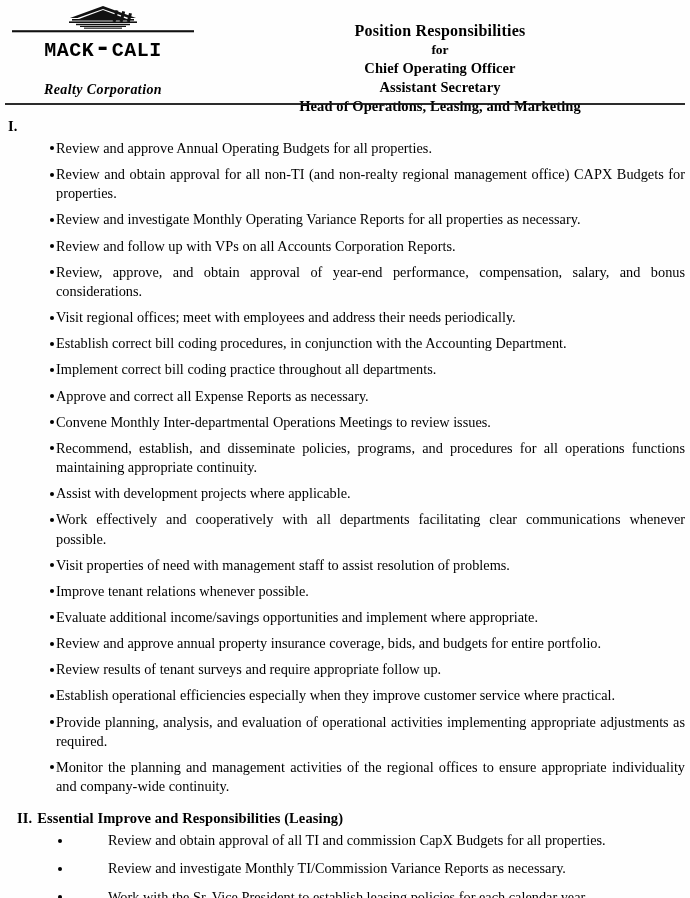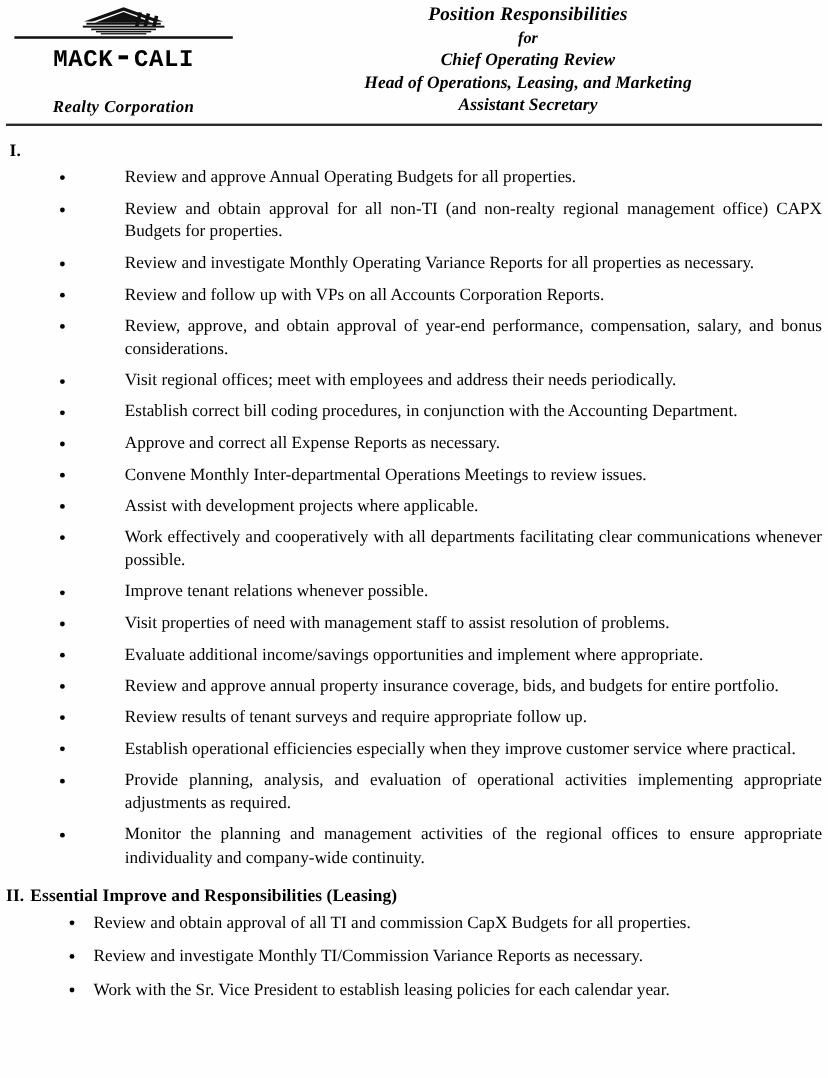--- a/index.html
+++ b/index.html
@@ -59,27 +59,26 @@
     font-size: 14px;
     font-weight: 700;
     font-style: italic;
     letter-spacing: 0.4px;
     margin-top: 18px;
   }
 
   .title-block {
     position: absolute;
     left: 205px;
-    top: 2px;
+    top: 20px;
     width: 470px;
     text-align: center;
     font-weight: 700;
     font-size: 14.5px;
     line-height: 1.32;
-    font-style: italic;
   }
   .title-main {
     font-size: 16px;
     font-weight: 700;
     letter-spacing: 0.2px;
   }
   .title-for {
     font-size: 13.5px;
     font-weight: 700;
   }
@@ -118,55 +117,55 @@
     align-items: baseline;
     margin-bottom: 4px;
   }
   .section-heading.indent-wide .numeral {
     width: 40px;
     flex: 0 0 40px;
     padding-left: 8px;
     box-sizing: border-box;
   }
   .section-heading.indent-narrow {
-    padding-left: 5px;
+    padding-left: 17px;
   }
   .section-heading.indent-narrow .numeral {
     margin-right: 5px;
   }
 
   ul.bullets {
     list-style: none;
     margin: 0;
     padding: 0;
   }
   ul.bullets li {
     position: relative;
-    padding-left: 104px;
+    padding-left: 56px;
     padding-right: 5px;
     margin-bottom: 7px;
     font-size: 14.3px;
     line-height: 1.34;
     text-align: justify;
     text-justify: inter-word;
   }
   ul.bullets li .bullet-dot {
     position: absolute;
     left: 50px;
     top: 0.52em;
     width: 4px;
     height: 4px;
     background: #000;
     border-radius: 50%;
   }
   
   ul.bullets li.short { text-align: left; }
 
   .section-two ul.bullets li {
-    padding-left: 78px;
+    padding-left: 108px;
     margin-bottom: 9px;
   }
   .section-two ul.bullets li .bullet-dot { left: 58px; }
 
   .section-two { margin-top: 14px; }
 </style>
 </head>
 <body>
 
 <div id="page">
@@ -190,48 +189,50 @@
         </g>
         <rect x="2" y="26.2" width="182" height="2.1" fill="#111111"></rect>
       </svg>
       <div class="logo-wordmark">Mack-Cali</div>
       <div class="logo-sub">Realty Corporation</div>
     </div>
 
     <div class="title-block">
       <div class="title-main">Position Responsibilities</div>
       <div class="title-for">for</div>
-      <div class="title-line">Chief Operating Review</div>
+      <div class="title-line">Chief Operating Officer</div>
+      <div class="title-line">Assistant Secretary</div>
       <div class="title-line">Head of Operations, Leasing, and Marketing</div>
-      <div class="title-line">Assistant Secretary</div>
     </div>
   </div>
 
   <div class="divider"></div>
 
   <div class="content">
 
     <div class="section section-one">
       <div class="section-heading indent-wide">
         <span class="numeral">I.</span>
       </div>
       <ul class="bullets">
         <li class="short"><span class="bullet-dot"></span><span>Review and approve Annual Operating Budgets for all properties.</span></li>
         <li><span class="bullet-dot"></span><span>Review and obtain approval for all non-TI (and non-realty regional management office) CAPX Budgets for properties.</span></li>
         <li class="short"><span class="bullet-dot"></span><span>Review and investigate Monthly Operating Variance Reports for all properties as necessary.</span></li>
         <li class="short"><span class="bullet-dot"></span><span>Review and follow up with VPs on all Accounts Corporation Reports.</span></li>
         <li><span class="bullet-dot"></span><span>Review, approve, and obtain approval of year-end performance, compensation, salary, and bonus considerations.</span></li>
         <li class="short"><span class="bullet-dot"></span><span>Visit regional offices; meet with employees and address their needs periodically.</span></li>
         <li class="short"><span class="bullet-dot"></span><span>Establish correct bill coding procedures, in conjunction with the Accounting Department.</span></li>
+        <li class="short"><span class="bullet-dot"></span><span>Implement correct bill coding practice throughout all departments.</span></li>
         <li class="short"><span class="bullet-dot"></span><span>Approve and correct all Expense Reports as necessary.</span></li>
         <li class="short"><span class="bullet-dot"></span><span>Convene Monthly Inter-departmental Operations Meetings to review issues.</span></li>
+        <li><span class="bullet-dot"></span><span>Recommend, establish, and disseminate policies, programs, and procedures for all operations functions maintaining appropriate continuity.</span></li>
         <li class="short"><span class="bullet-dot"></span><span>Assist with development projects where applicable.</span></li>
         <li><span class="bullet-dot"></span><span>Work effectively and cooperatively with all departments facilitating clear communications whenever possible.</span></li>
+        <li class="short"><span class="bullet-dot"></span><span>Visit properties of need with management staff to assist resolution of problems.</span></li>
         <li class="short"><span class="bullet-dot"></span><span>Improve tenant relations whenever possible.</span></li>
-        <li class="short"><span class="bullet-dot"></span><span>Visit properties of need with management staff to assist resolution of problems.</span></li>
         <li class="short"><span class="bullet-dot"></span><span>Evaluate additional income/savings opportunities and implement where appropriate.</span></li>
         <li><span class="bullet-dot"></span><span>Review and approve annual property insurance coverage, bids, and budgets for entire portfolio.</span></li>
         <li class="short"><span class="bullet-dot"></span><span>Review results of tenant surveys and require appropriate follow up.</span></li>
         <li><span class="bullet-dot"></span><span>Establish operational efficiencies especially when they improve customer service where practical.</span></li>
         <li><span class="bullet-dot"></span><span>Provide planning, analysis, and evaluation of operational activities implementing appropriate adjustments as required.</span></li>
         <li><span class="bullet-dot"></span><span>Monitor the planning and management activities of the regional offices to ensure appropriate individuality and company-wide continuity.</span></li>
       </ul>
     </div>
 
     <div class="section section-two">

